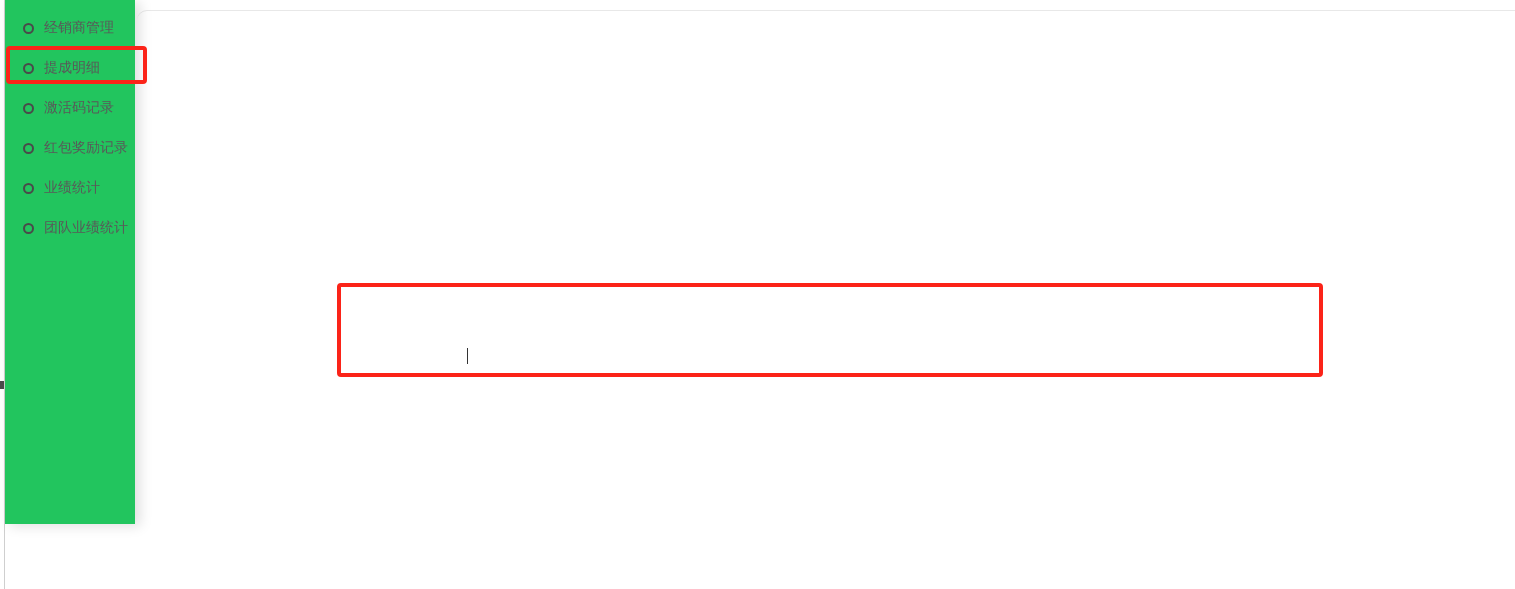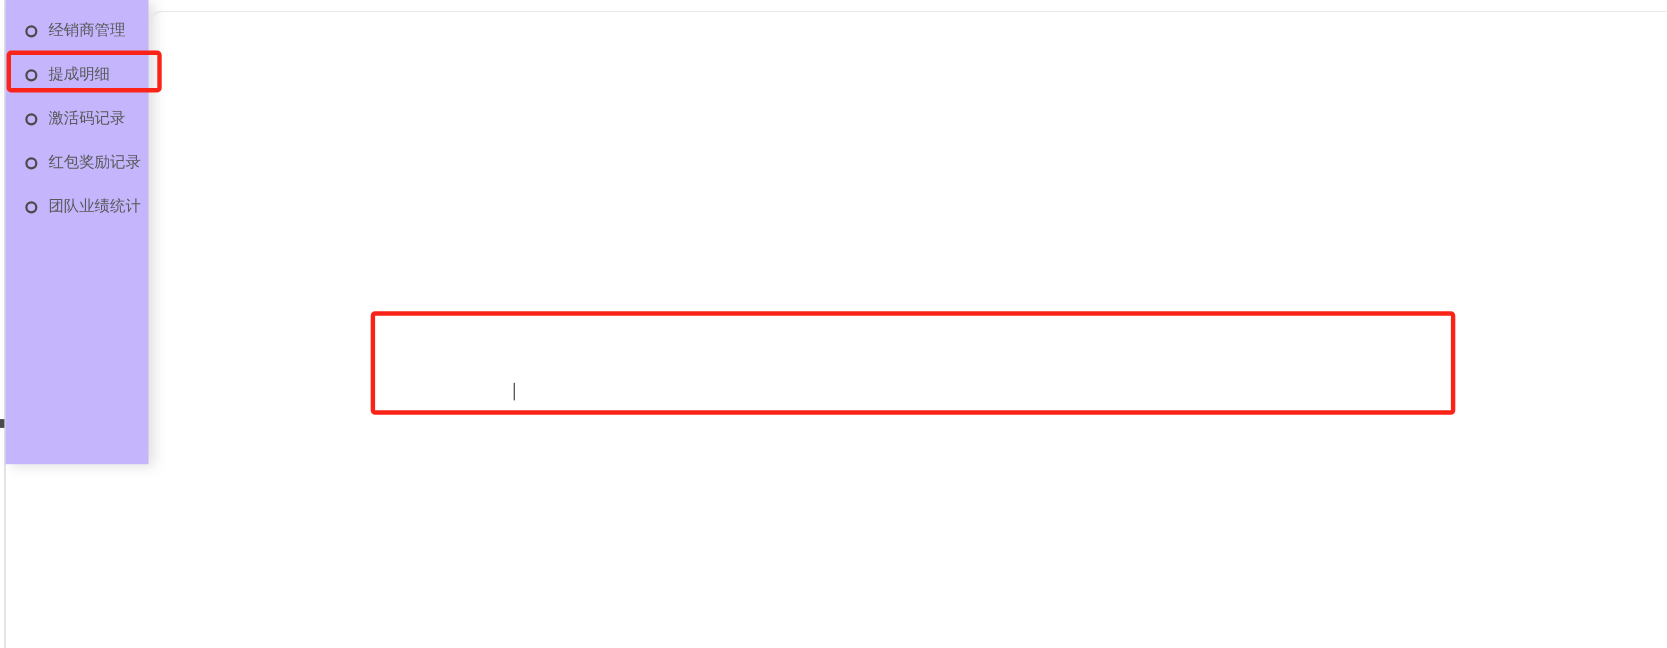--- a/index.html
+++ b/index.html
@@ -1,21 +1,21 @@
 <!DOCTYPE html>
 <html><head>
 <meta charset="utf-8">
 <style>
   * { margin: 0; padding: 0; box-sizing: border-box; }
   html, body { width: 1515px; height: 589px; overflow: hidden; background: #fff;
     font-family: "Liberation Sans", "DejaVu Sans", sans-serif; }
 
   
   .page-edge-line { position: absolute; left: 4px; top: 0; width: 1px; height: 589px; background: #cfcfcf; }
-  .sidebar { position: absolute; left: 5px; top: 0; width: 130px; height: 422px; background: #c4b5fd;
+  .sidebar { position: absolute; left: 5px; top: 0; width: 130px; height: 524px; background: #22c55e;
     box-shadow: 5px 2px 12px rgba(0,0,0,.13); z-index: 2; }
   .side-item { display: flex; align-items: center; height: 40px; padding-left: 18px; cursor: pointer; }
   .side-item .ring { width: 11px; height: 11px; border: 2px solid #4a4a4a; border-radius: 50%; flex: 0 0 auto; }
   .side-item .lbl { margin-left: 10px; font-size: 14px; color: #595959; white-space: nowrap; }
   .sidebar-inner { padding-top: 8px; }
 
   .edge-artifact { position: absolute; left: 0; top: 381px; width: 4px; height: 8px; background: #4a4a4a; z-index: 3; }
 
   
   .content { position: absolute; left: 137px; top: 10px; width: 1378px; height: 579px;
@@ -75,20 +75,24 @@
       <span class="ring"></span>
       <span class="lbl">提成明细</span>
     </div>
     <div class="side-item">
       <span class="ring"></span>
       <span class="lbl">激活码记录</span>
     </div>
     <div class="side-item">
       <span class="ring"></span>
       <span class="lbl">红包奖励记录</span>
+    </div>
+    <div class="side-item">
+      <span class="ring"></span>
+      <span class="lbl">业绩统计</span>
     </div>
     <div class="side-item">
       <span class="ring"></span>
       <span class="lbl">团队业绩统计</span>
     </div>
   </div>
 </nav>
 
 <main class="content"></main>
 

